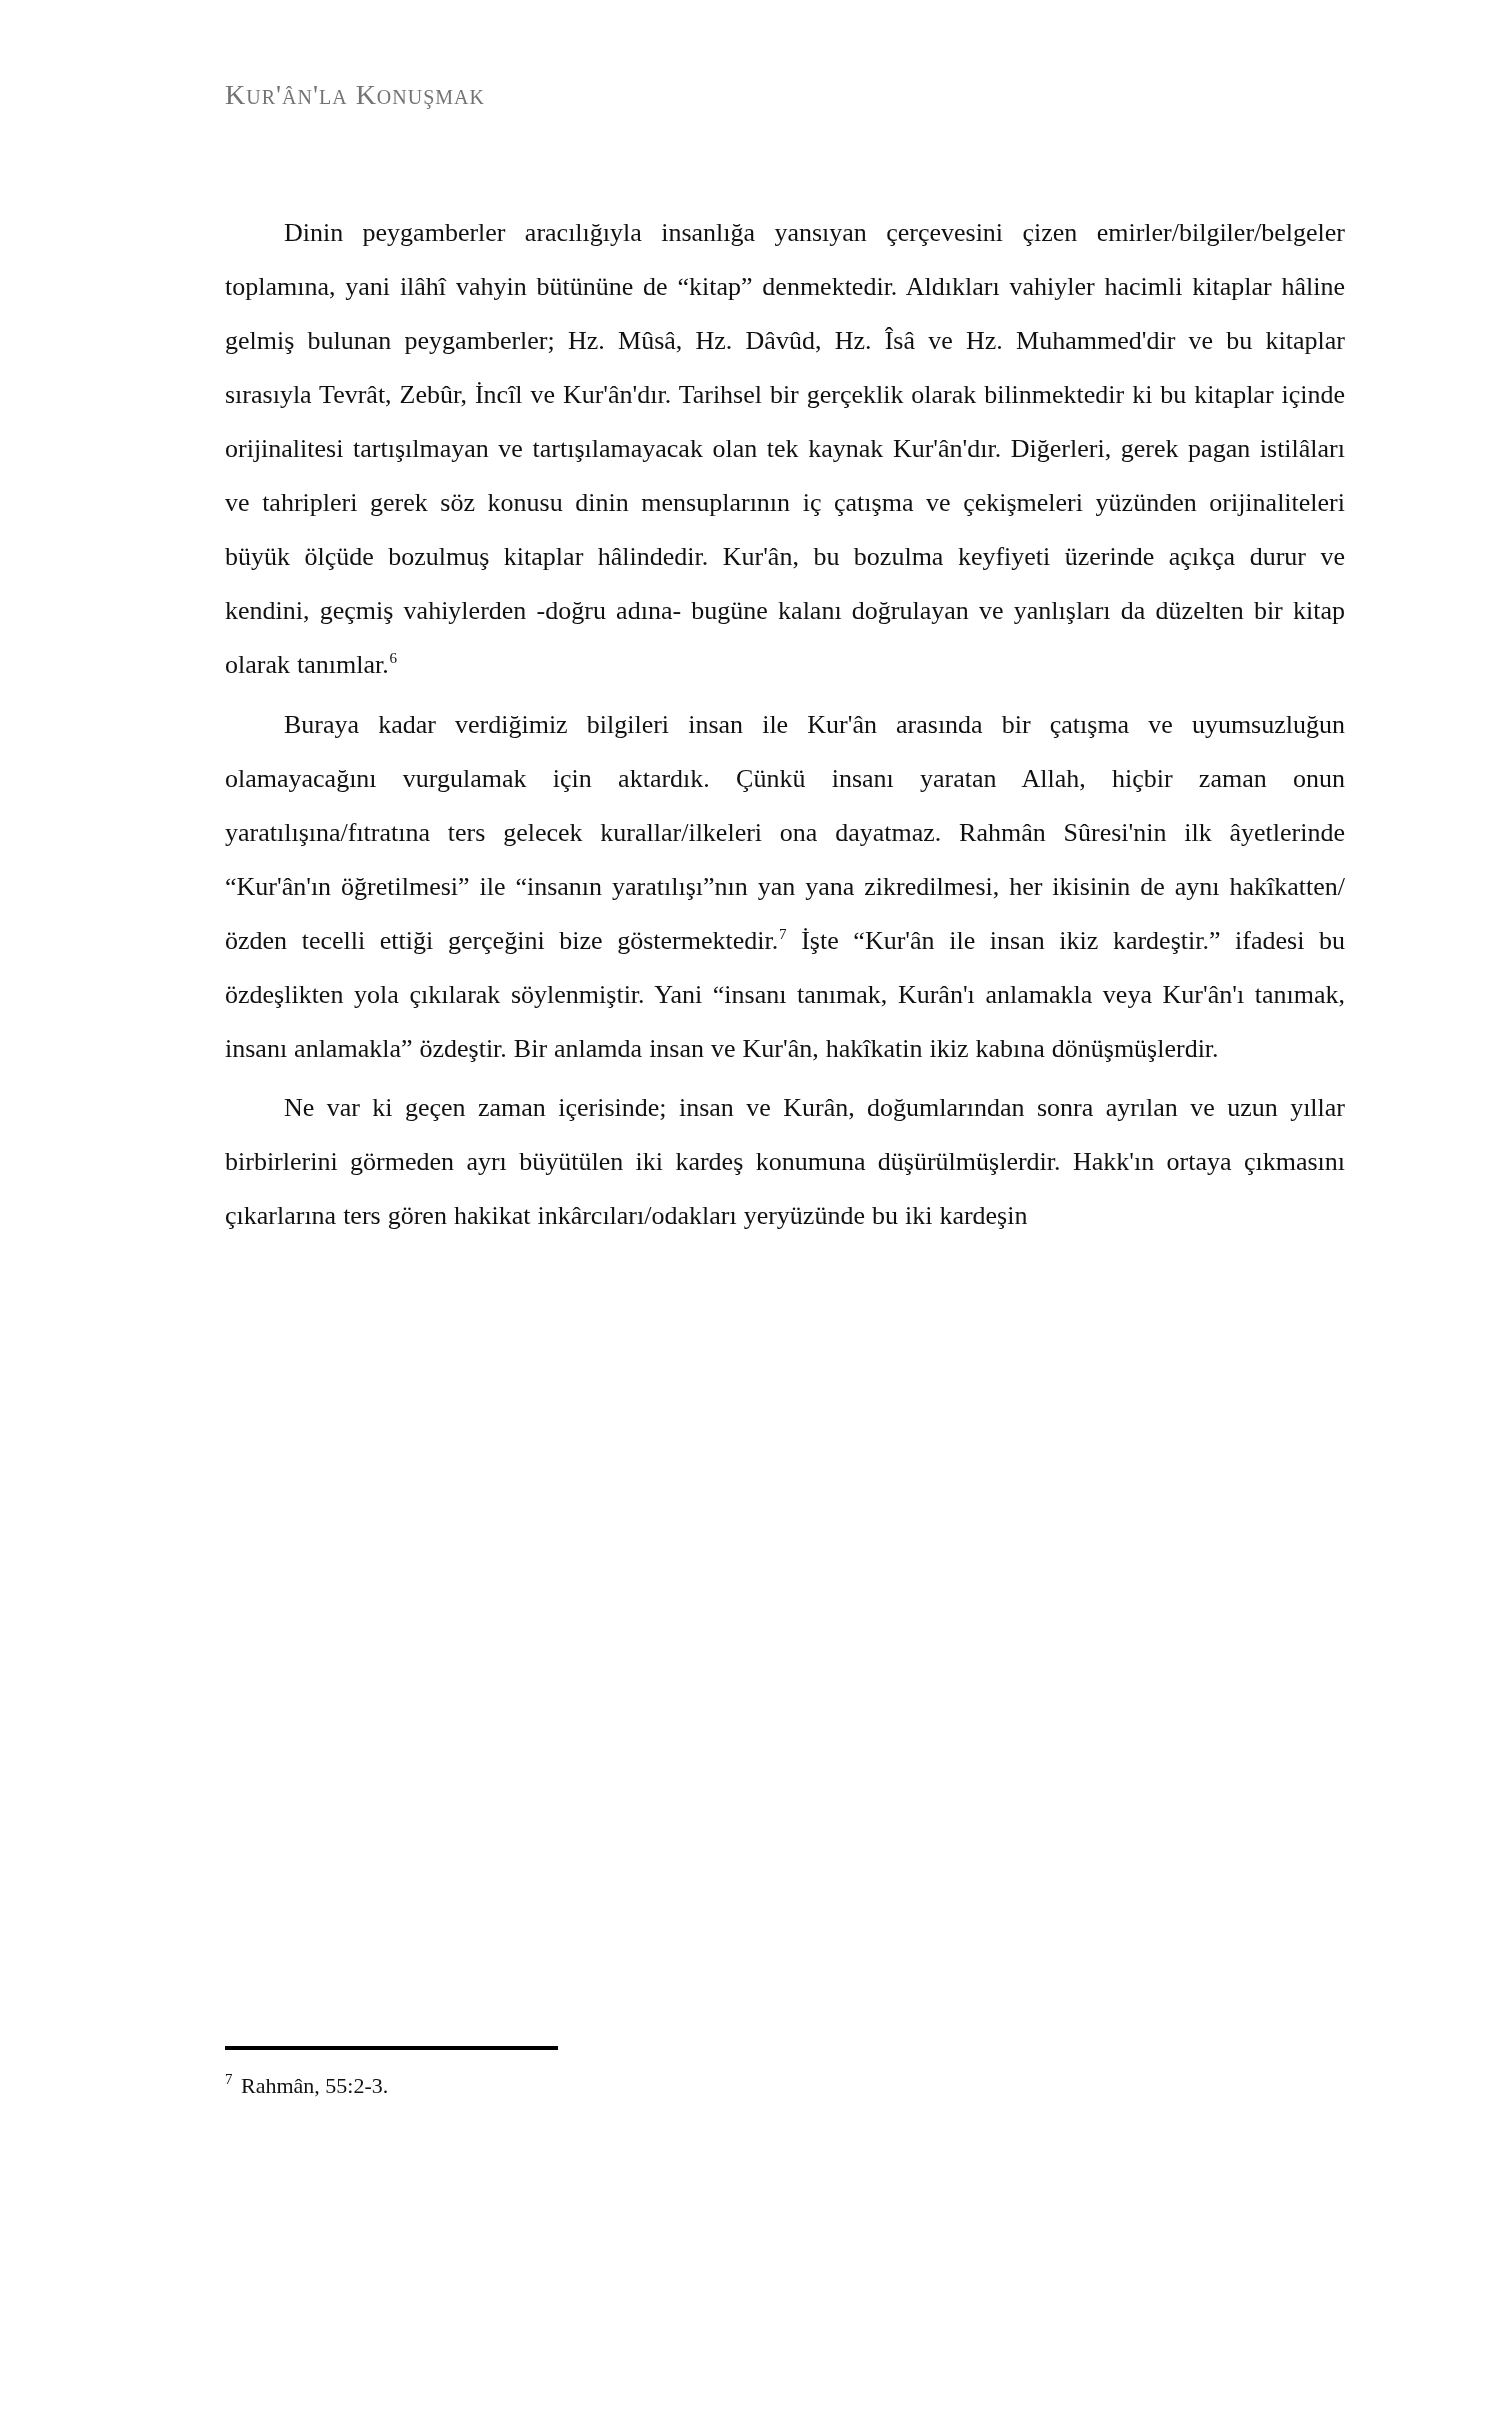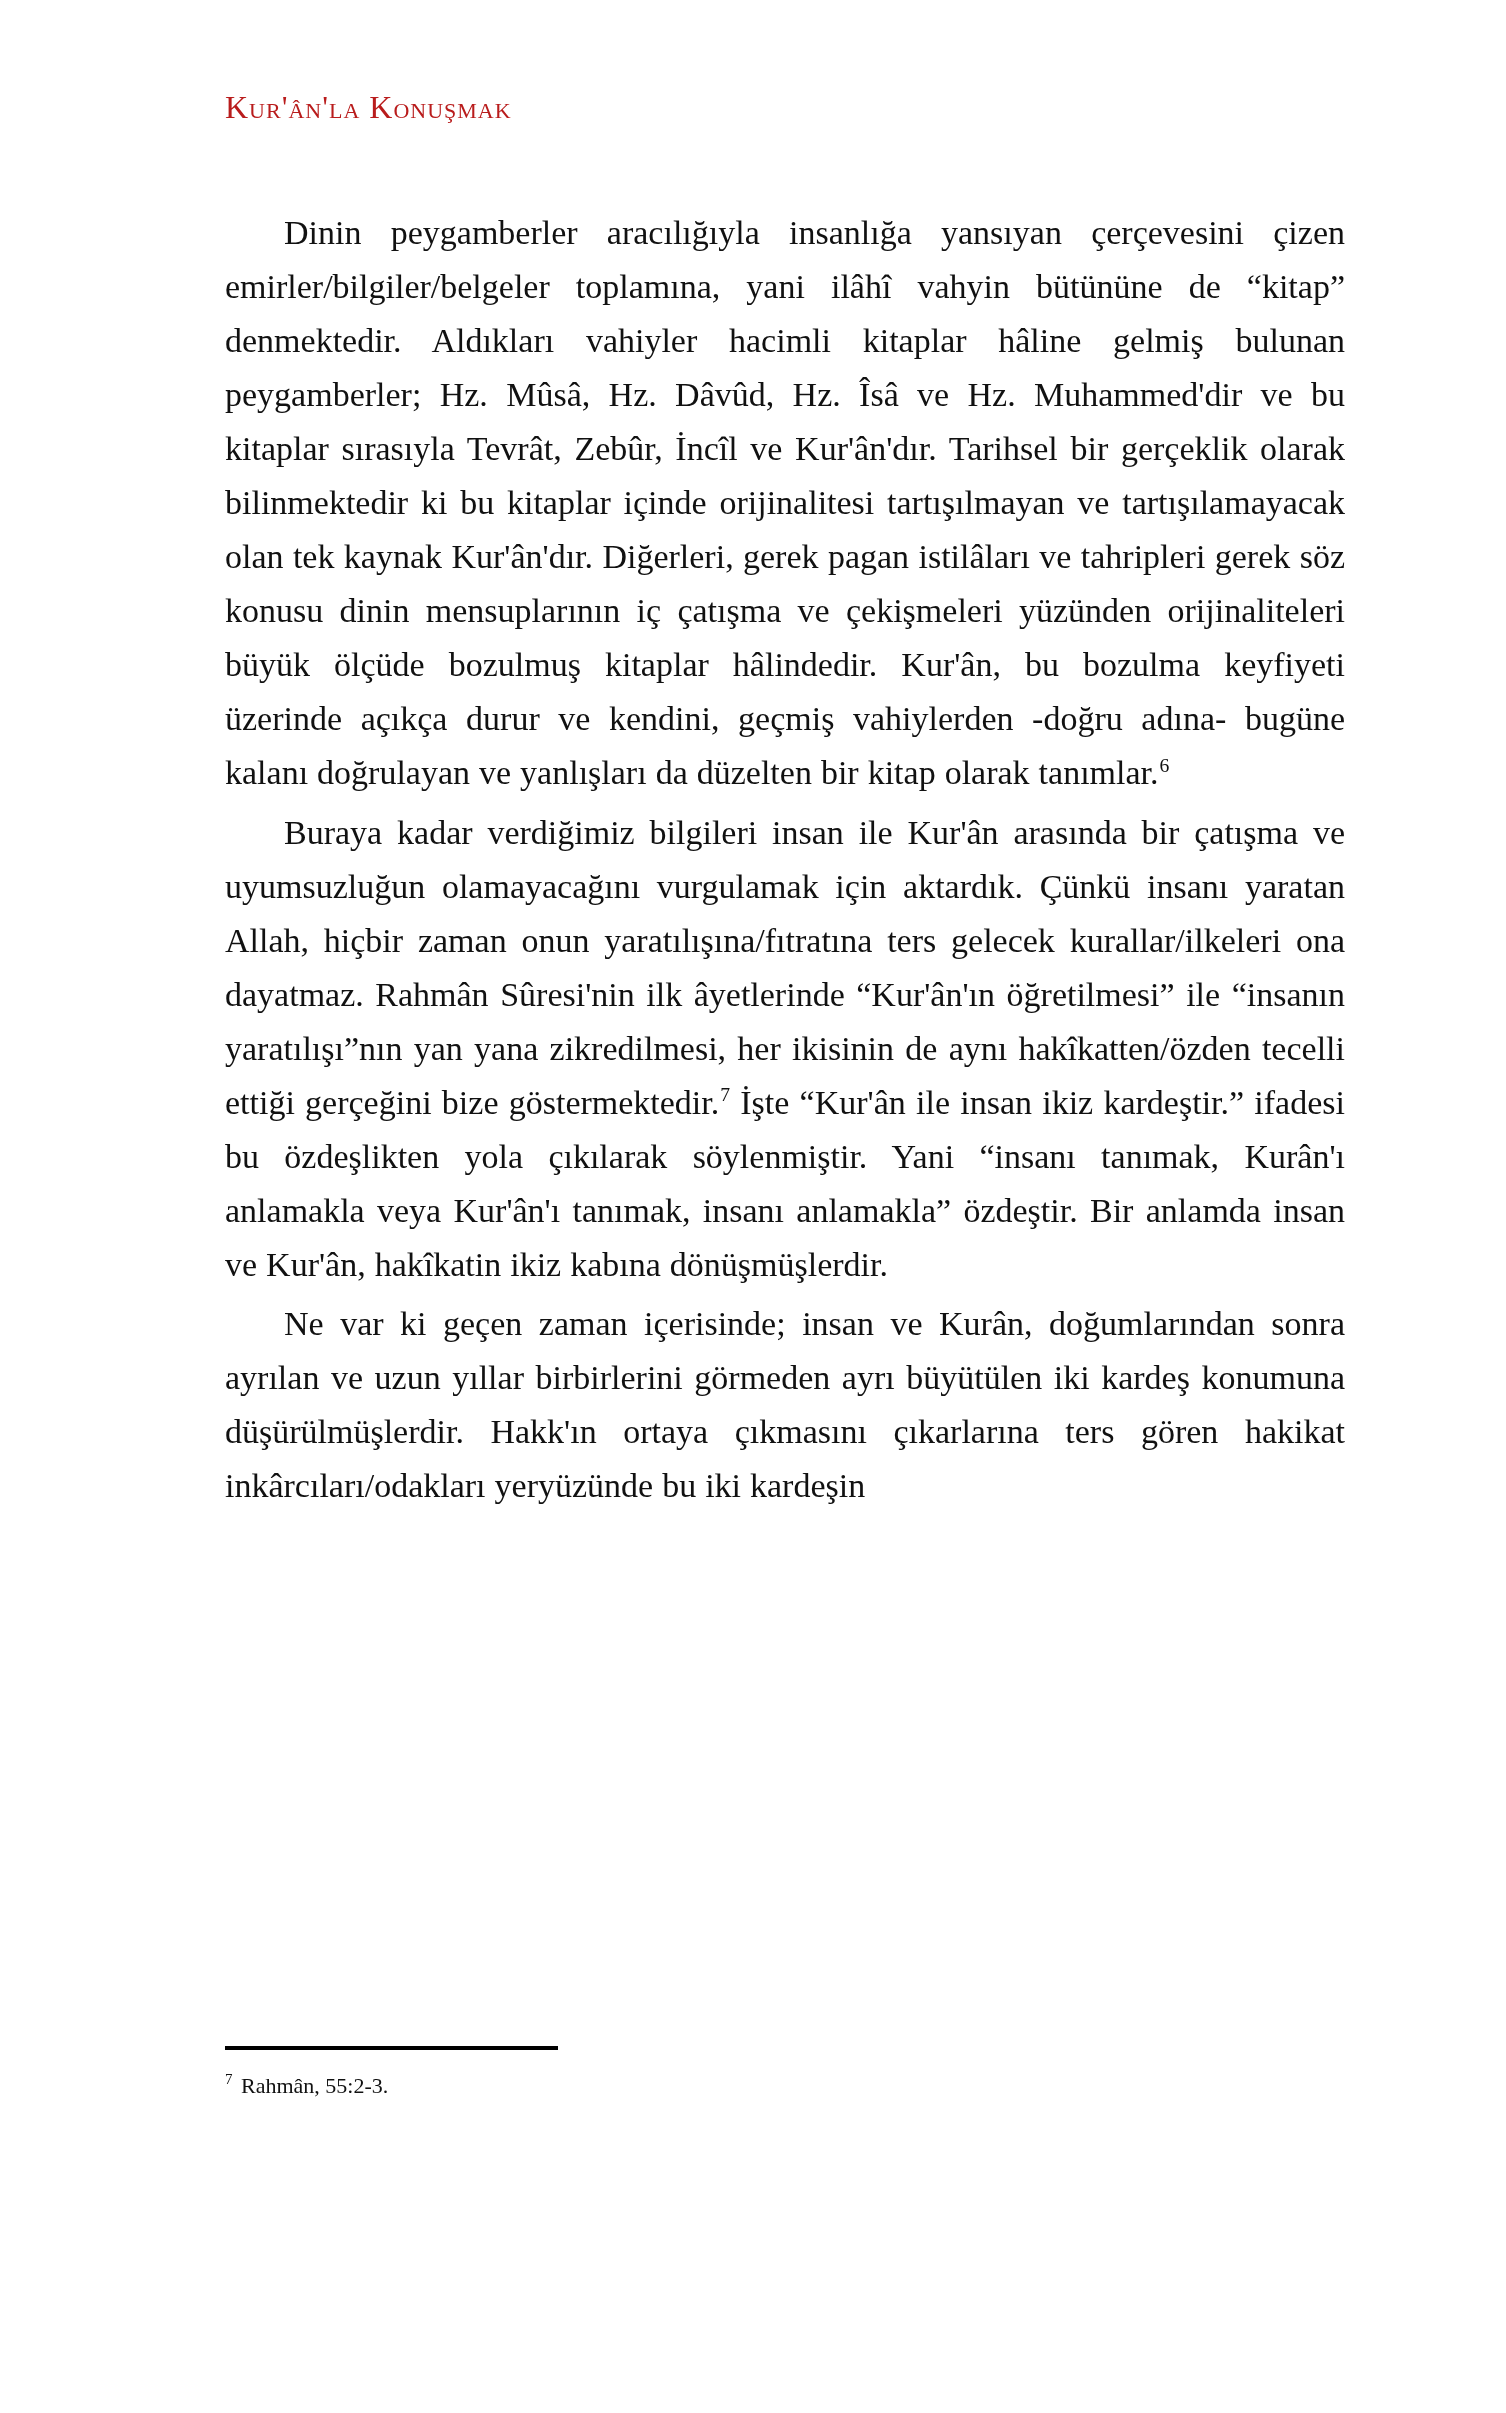--- a/index.html
+++ b/index.html
@@ -22,41 +22,41 @@
     top: 0;
     width: 1507px;
     height: 2413px;
     box-sizing: border-box;
   }
 
   
   .running-head {
     position: absolute;
     left: 225px;
-    top: 89px;
+    top: 79px;
     width: 1119px;
-    font-size: 32px;
+    font-size: 28px;
     letter-spacing: 1px;
     font-variant: small-caps;
     text-transform: none;
-    color: #b91c1c;
+    color: #737373;
     white-space: nowrap;
   }
 
   
   .text-column {
     position: absolute;
     left: 225px;
     top: 206px;
     width: 1120px;
   }
 
   p.body-par {
     margin: 0 0 5.7px 0;
-    font-size: 34px;
+    font-size: 26px;
     line-height: 54px;
     text-align: justify;
     text-justify: inter-word;
     text-indent: 59px;
     word-spacing: 0.5px;
     hyphens: none;
   }
 
   p.body-par:last-child {
     margin-bottom: 0;

